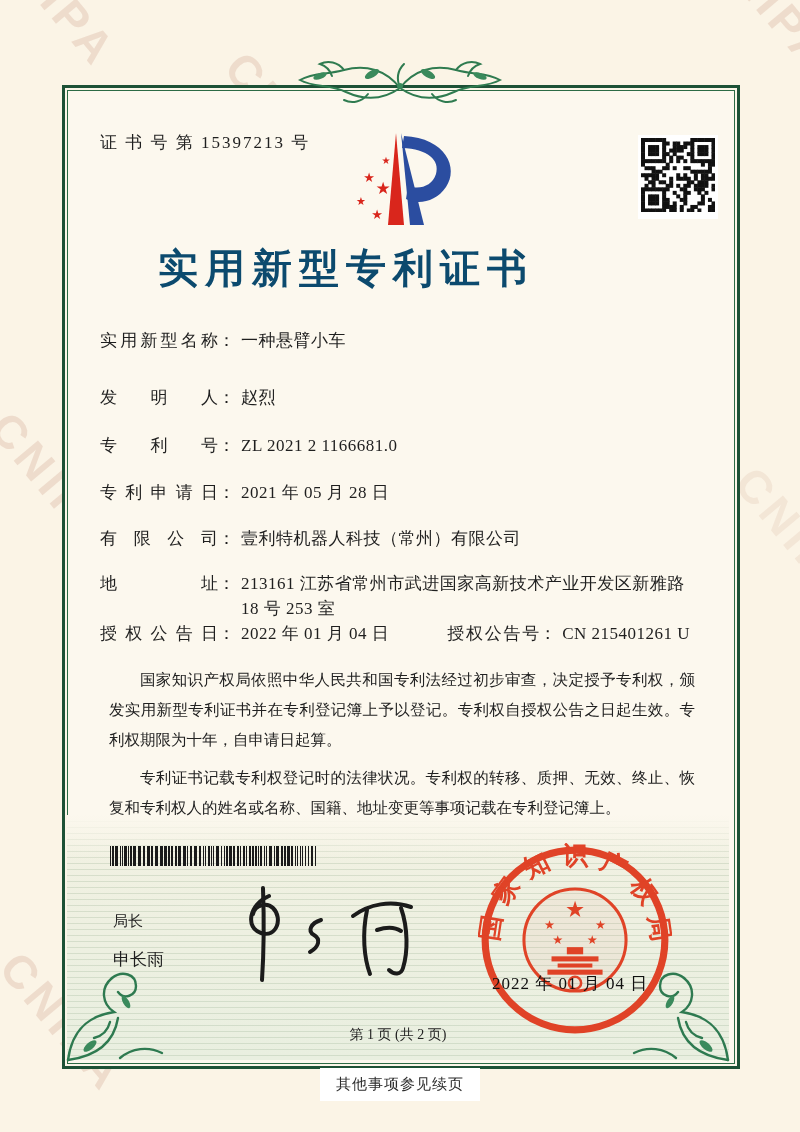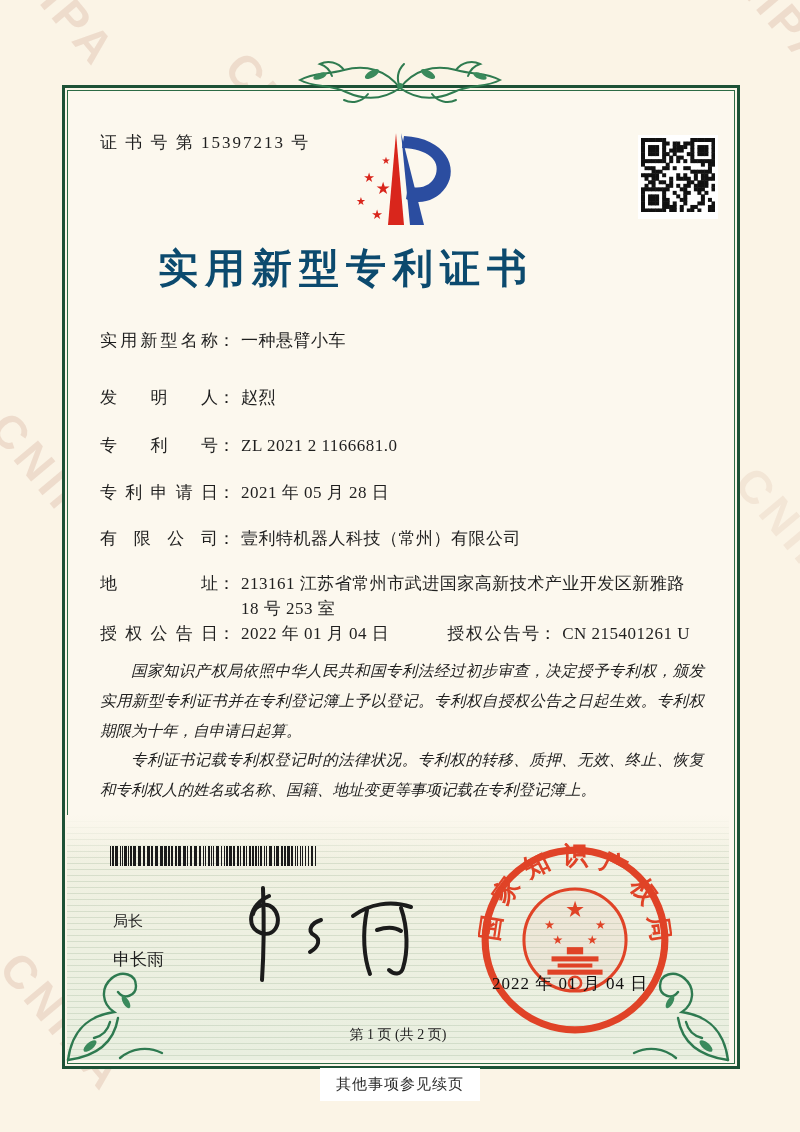--- a/index.html
+++ b/index.html
@@ -35,21 +35,21 @@
   .f-label{display:inline-block;width:118px;text-align:justify;text-align-last:justify;}
   .f-label.slim{width:92px;}
   .f-colon{display:inline-block;}
   .f-value{flex:1;margin-left:6px;letter-spacing:.5px;}
   .f-pair{display:flex;}
   .pair2{margin-left:58px;}
   .pair2 .f-value{white-space:nowrap;}
 
   .body-text{left:100px;top:656px;width:604px;font-size:15.5px;line-height:1.92;
              text-align:justify;color:#222;}
-  .body-text p{margin:0;text-indent:2em;font-style:italic;}
+  .body-text p{margin:9px;text-indent:2em;}
 
   .officer-title{left:113px;top:912px;font-size:15px;font-family:"Liberation Sans","DejaVu Sans",sans-serif;z-index:2;}
   .officer-name{left:113px;top:948px;font-size:17px;font-family:Liberation Mono, monospace;z-index:2;}
 
   .seal-wrap{left:478px;top:843px;width:194px;height:194px;z-index:1;opacity:.95;}
   .seal-date{left:492px;top:972px;font-size:17px;letter-spacing:1px;color:#101010;z-index:3;}
 
   .page-num{left:62px;top:1026px;width:672px;text-align:center;font-size:14px;z-index:2;}
   .note-box{left:50%;transform:translateX(-50%);top:1068px;background:#ffffff;
             padding:7px 16px;font-size:15px;color:#2c2c2c;letter-spacing:1px;z-index:2;}

